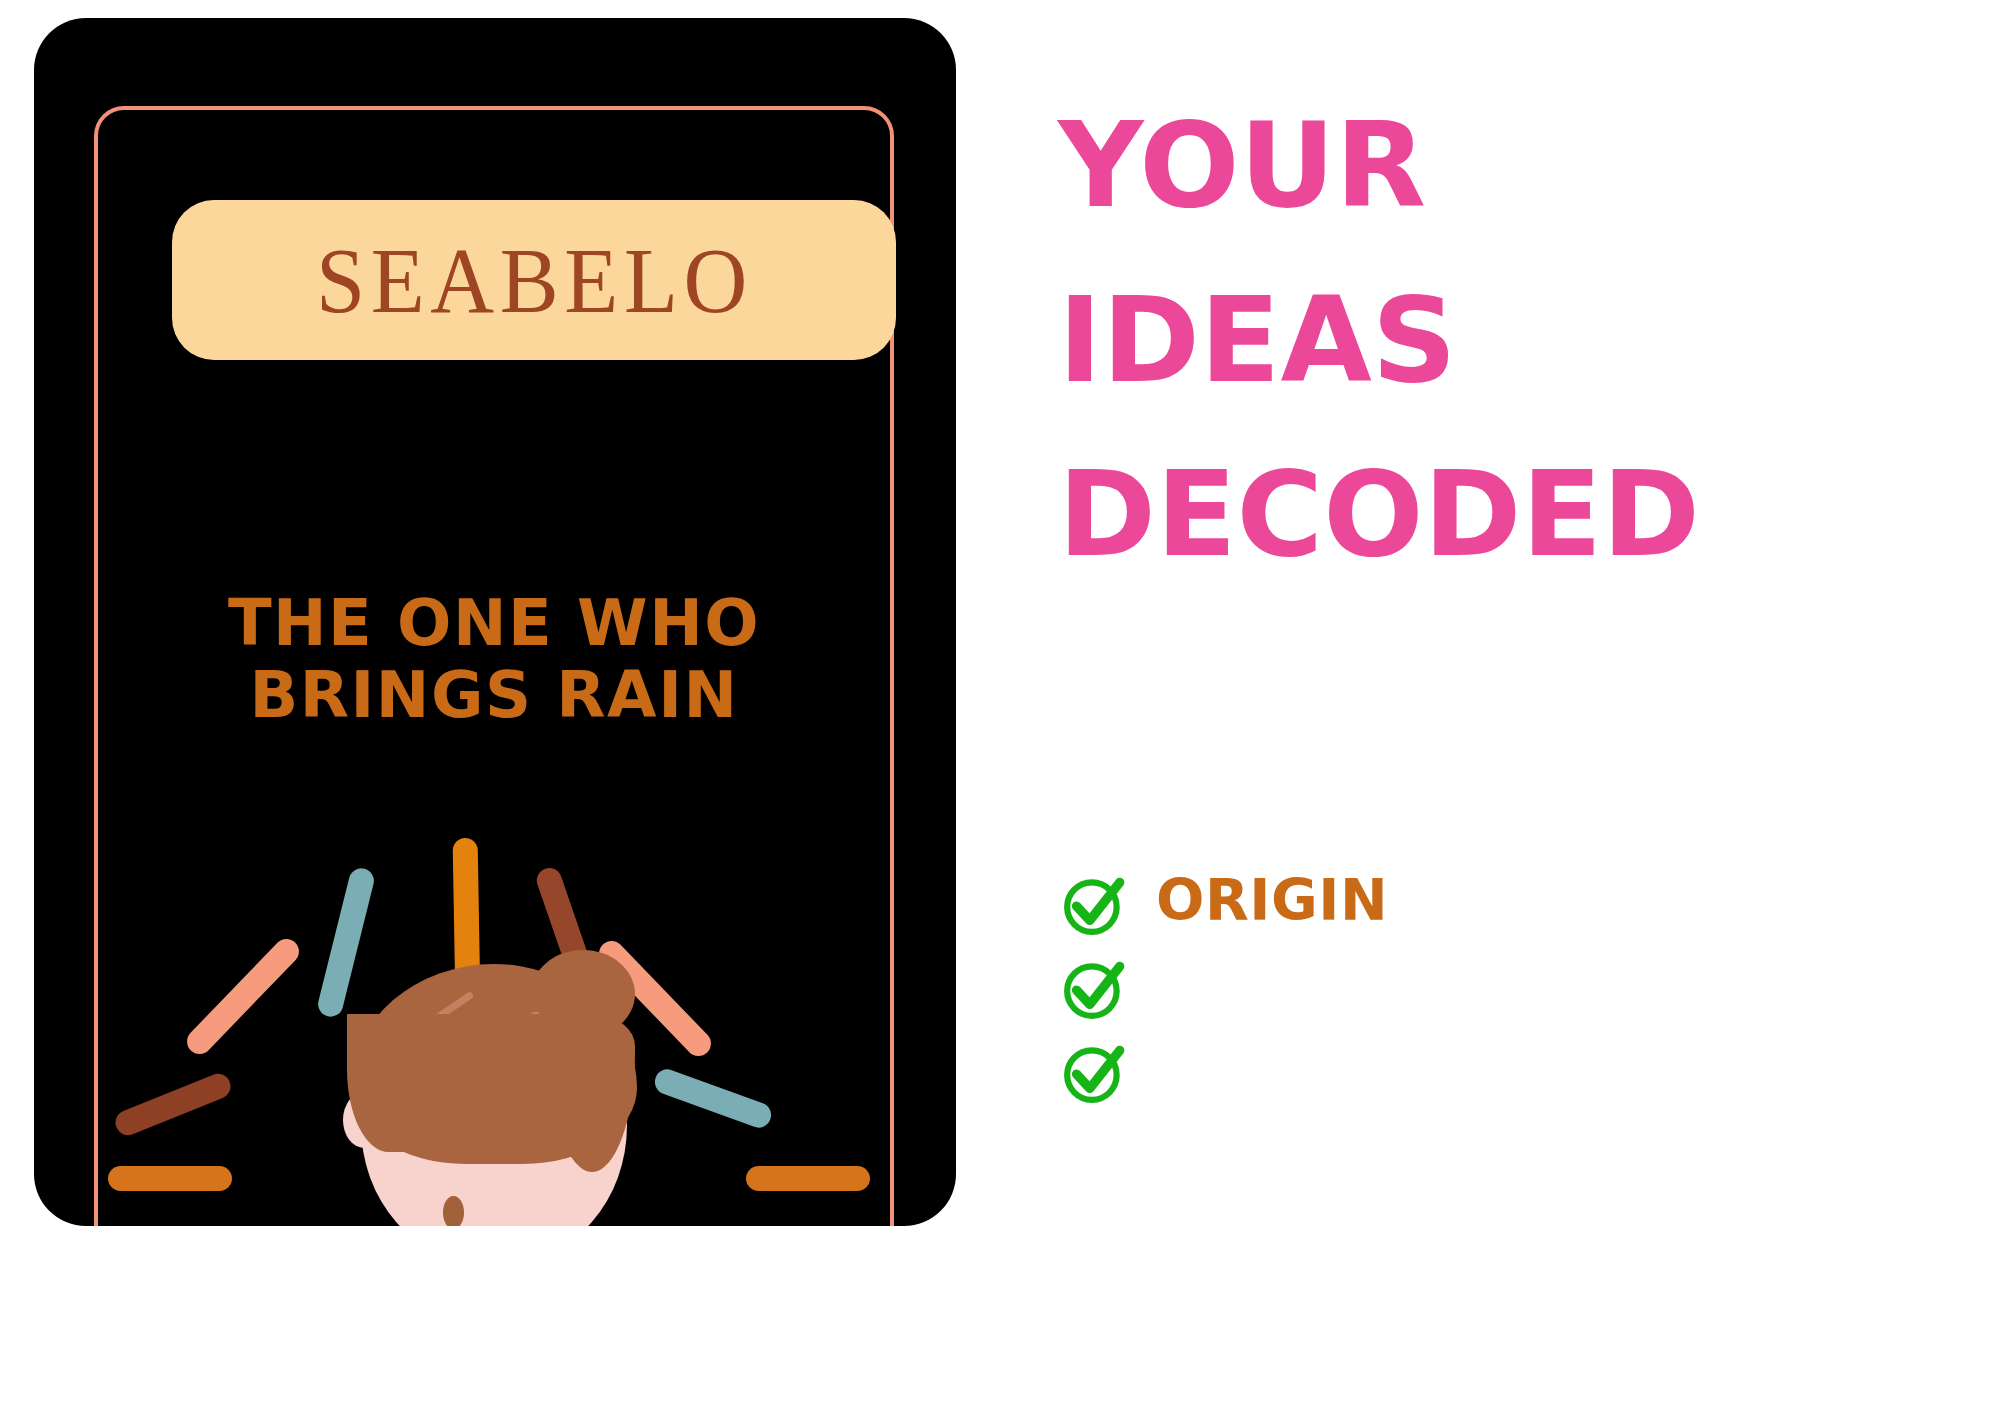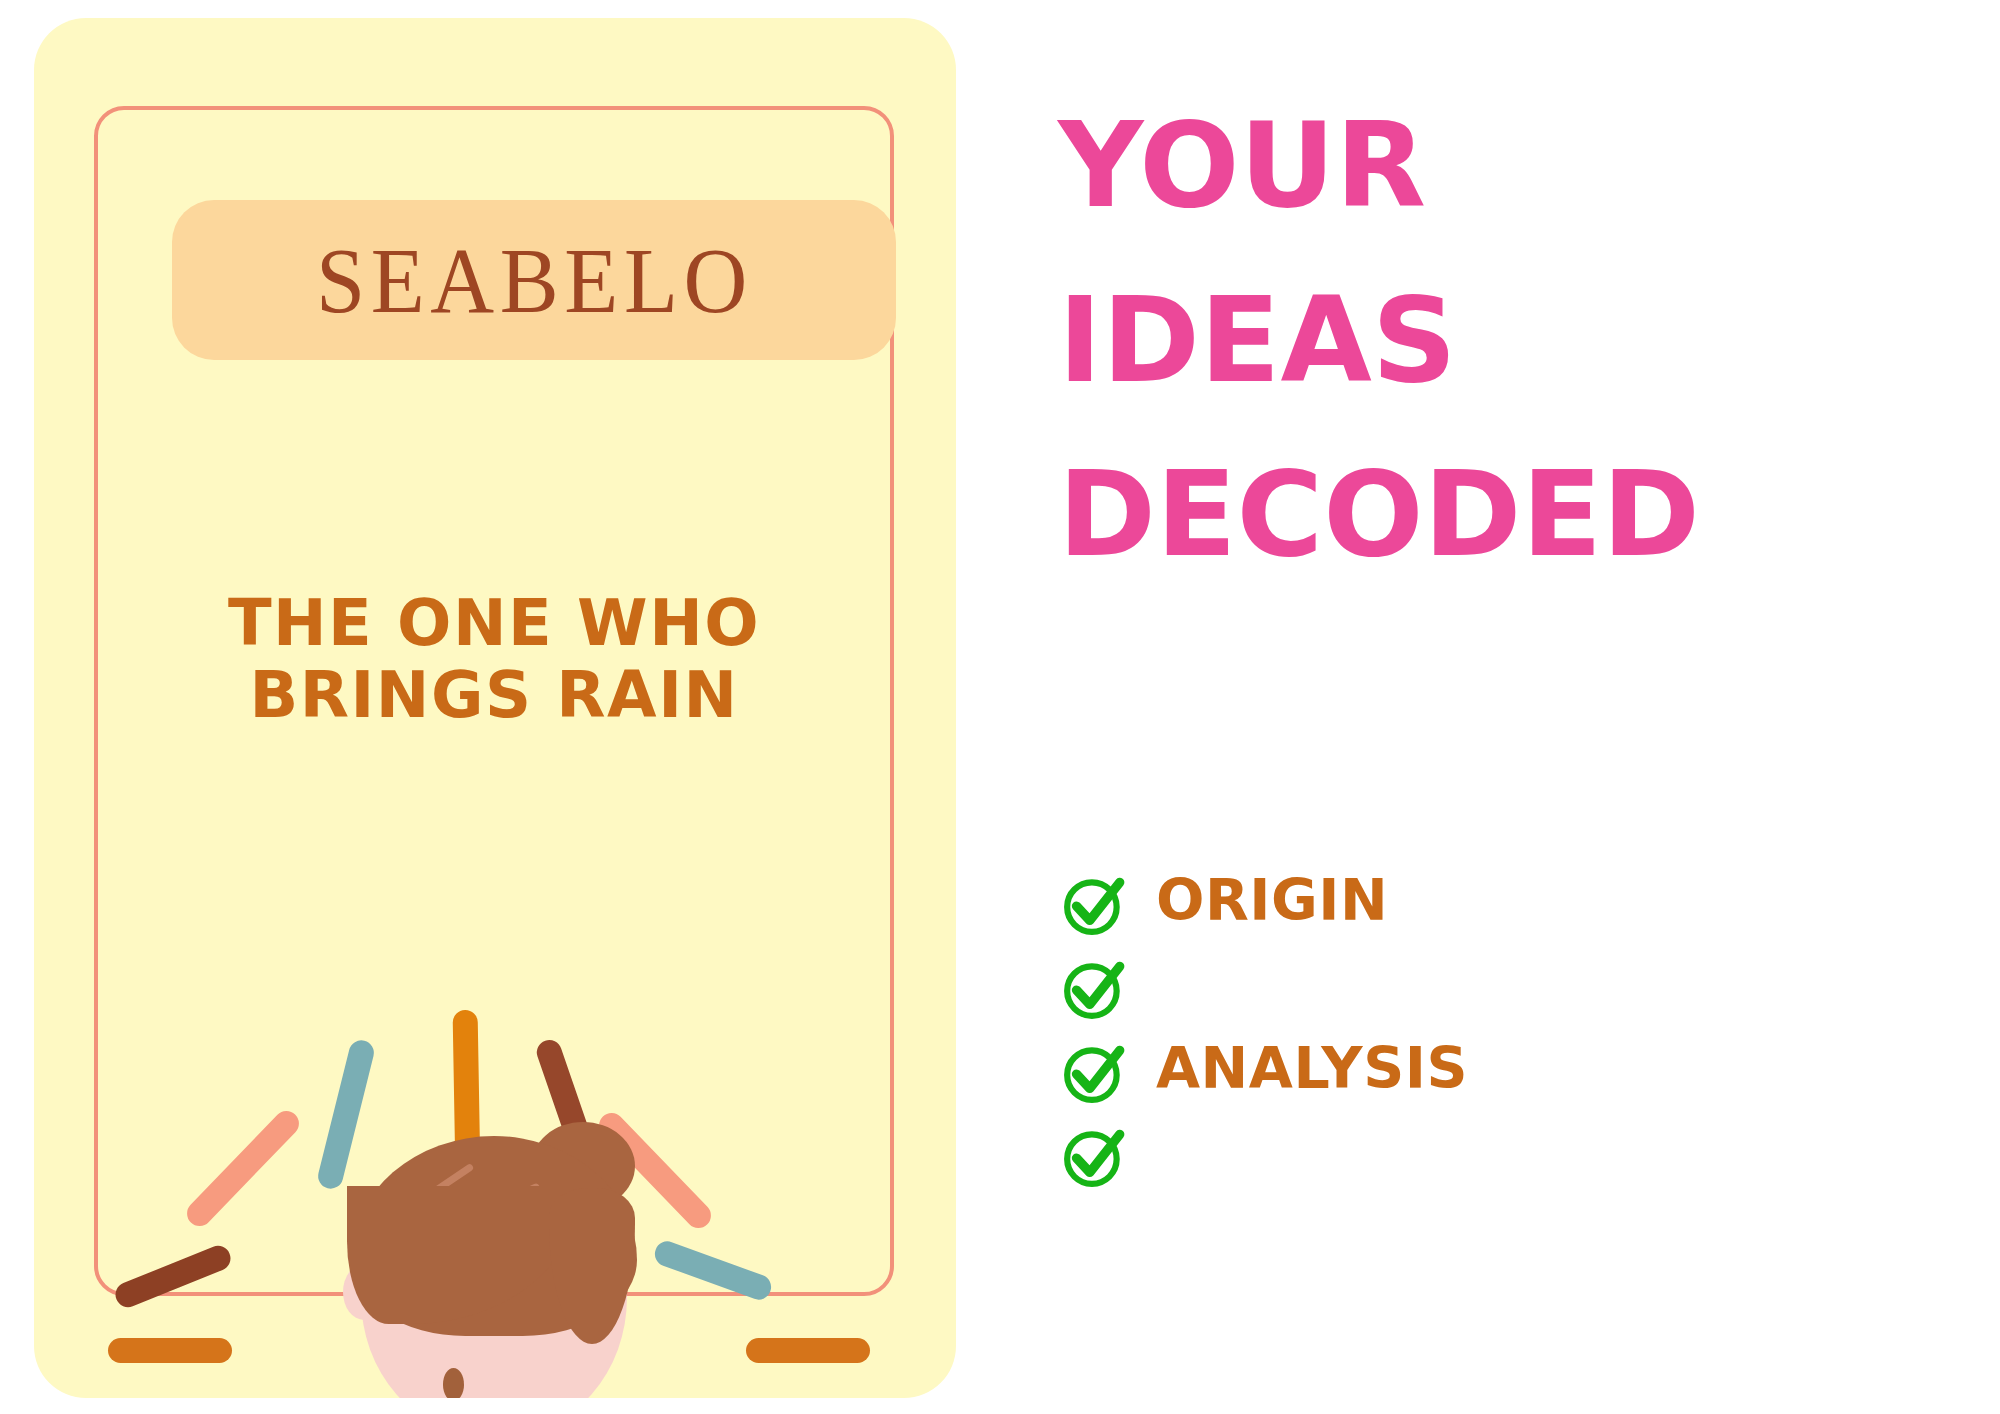--- a/index.html
+++ b/index.html
@@ -19,22 +19,22 @@
     height: 1414px;
     background: #FFFFFF;
   }
 
   
   .card {
     position: absolute;
     left: 34px;
     top: 18px;
     width: 922px;
-    height: 1380px;
-    background: #fef9c3;
+    height: 1208px;
+    background: #000000;
     border-radius: 52px;
     overflow: hidden;
   }
 
   .card-inner-border {
     position: absolute;
     left: 60px;
     top: 88px;
     width: 800px;
     height: 1190px;
@@ -314,24 +314,17 @@
           <svg class="check-icon" viewBox="0 0 64 64">
             <circle cx="29" cy="34" r="24" fill="none" stroke="#16B416" stroke-width="6"></circle>
             <path d="M14 33 L27 47 L56 10" fill="none" stroke="#16B416" stroke-width="9" stroke-linecap="round" stroke-linejoin="round"></path>
           </svg>
         </li>
         <li class="check-item">
           <svg class="check-icon" viewBox="0 0 64 64">
             <circle cx="29" cy="34" r="24" fill="none" stroke="#16B416" stroke-width="6"></circle>
             <path d="M14 33 L27 47 L56 10" fill="none" stroke="#16B416" stroke-width="9" stroke-linecap="round" stroke-linejoin="round"></path>
           </svg>
-          <span class="check-label">ANALYSIS</span>
-        </li>
-        <li class="check-item">
-          <svg class="check-icon" viewBox="0 0 64 64">
-            <circle cx="29" cy="34" r="24" fill="none" stroke="#16B416" stroke-width="6"></circle>
-            <path d="M14 33 L27 47 L56 10" fill="none" stroke="#16B416" stroke-width="9" stroke-linecap="round" stroke-linejoin="round"></path>
-          </svg>
         </li>
       </ul>
   </div>
 
 </div>
 
 </body></html>

